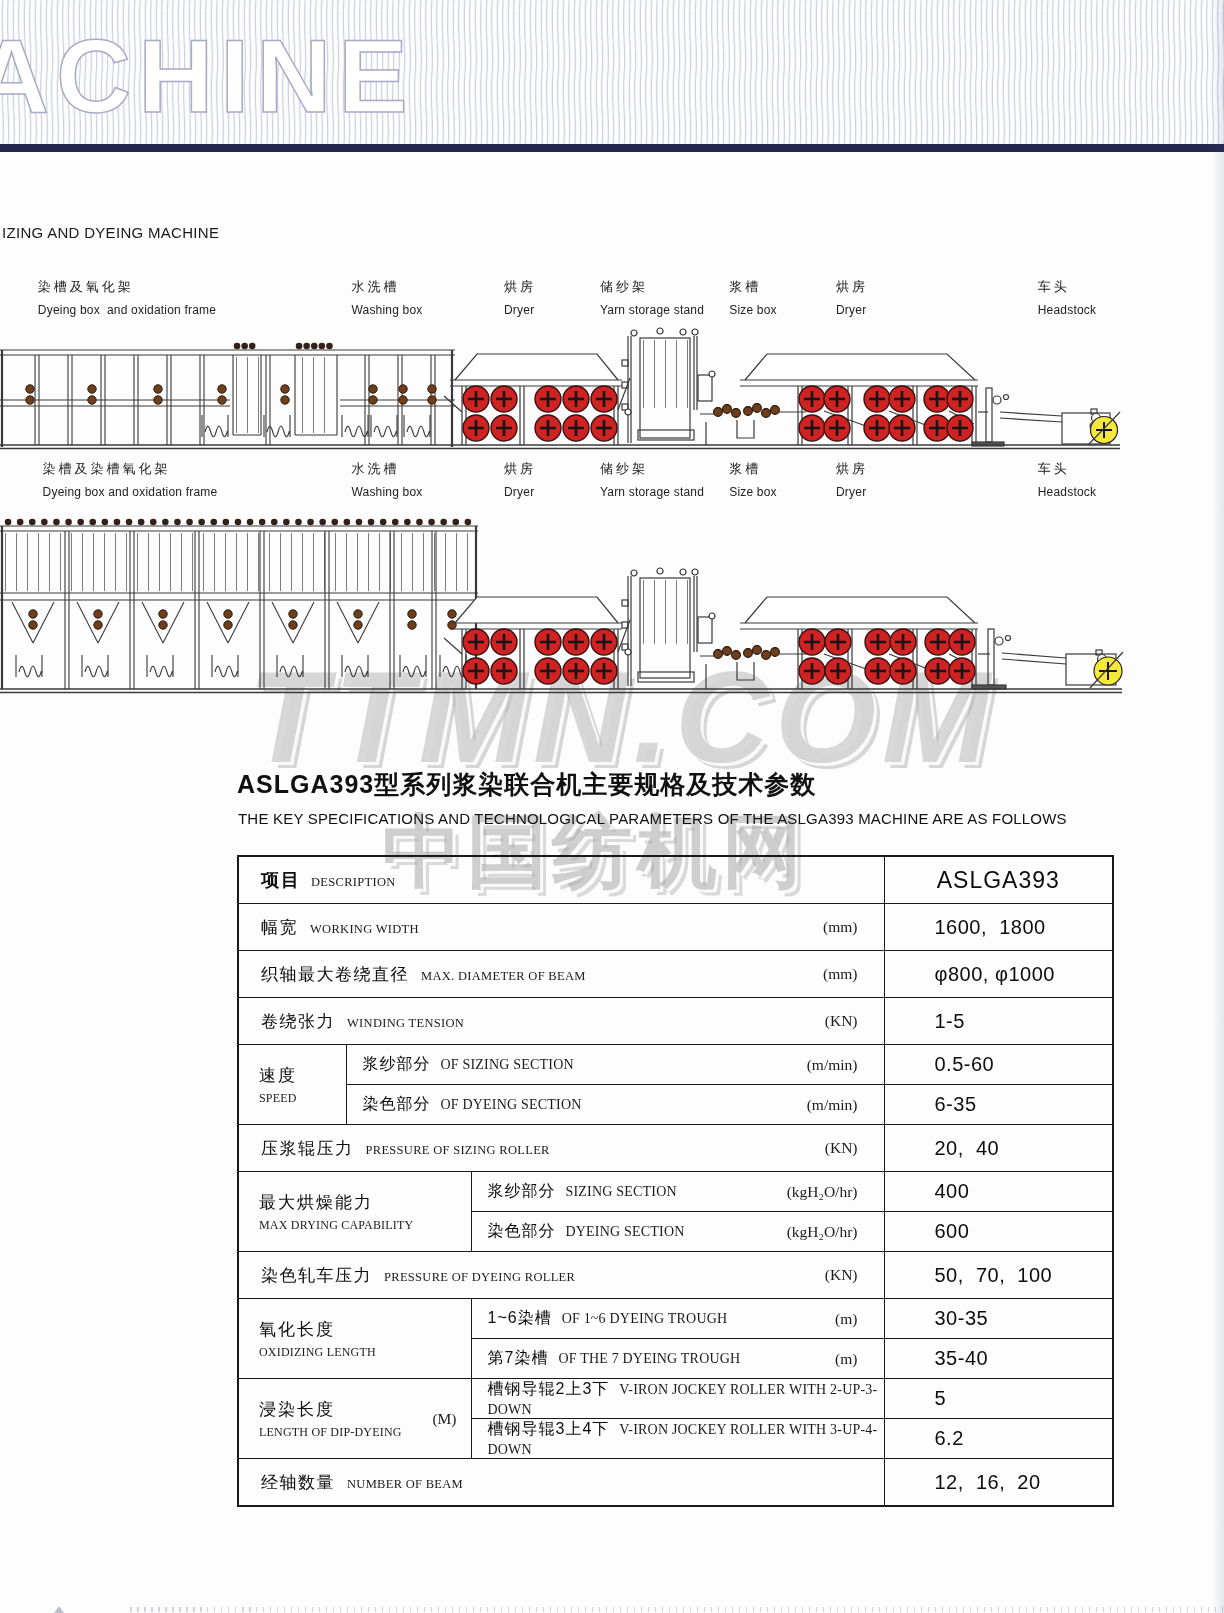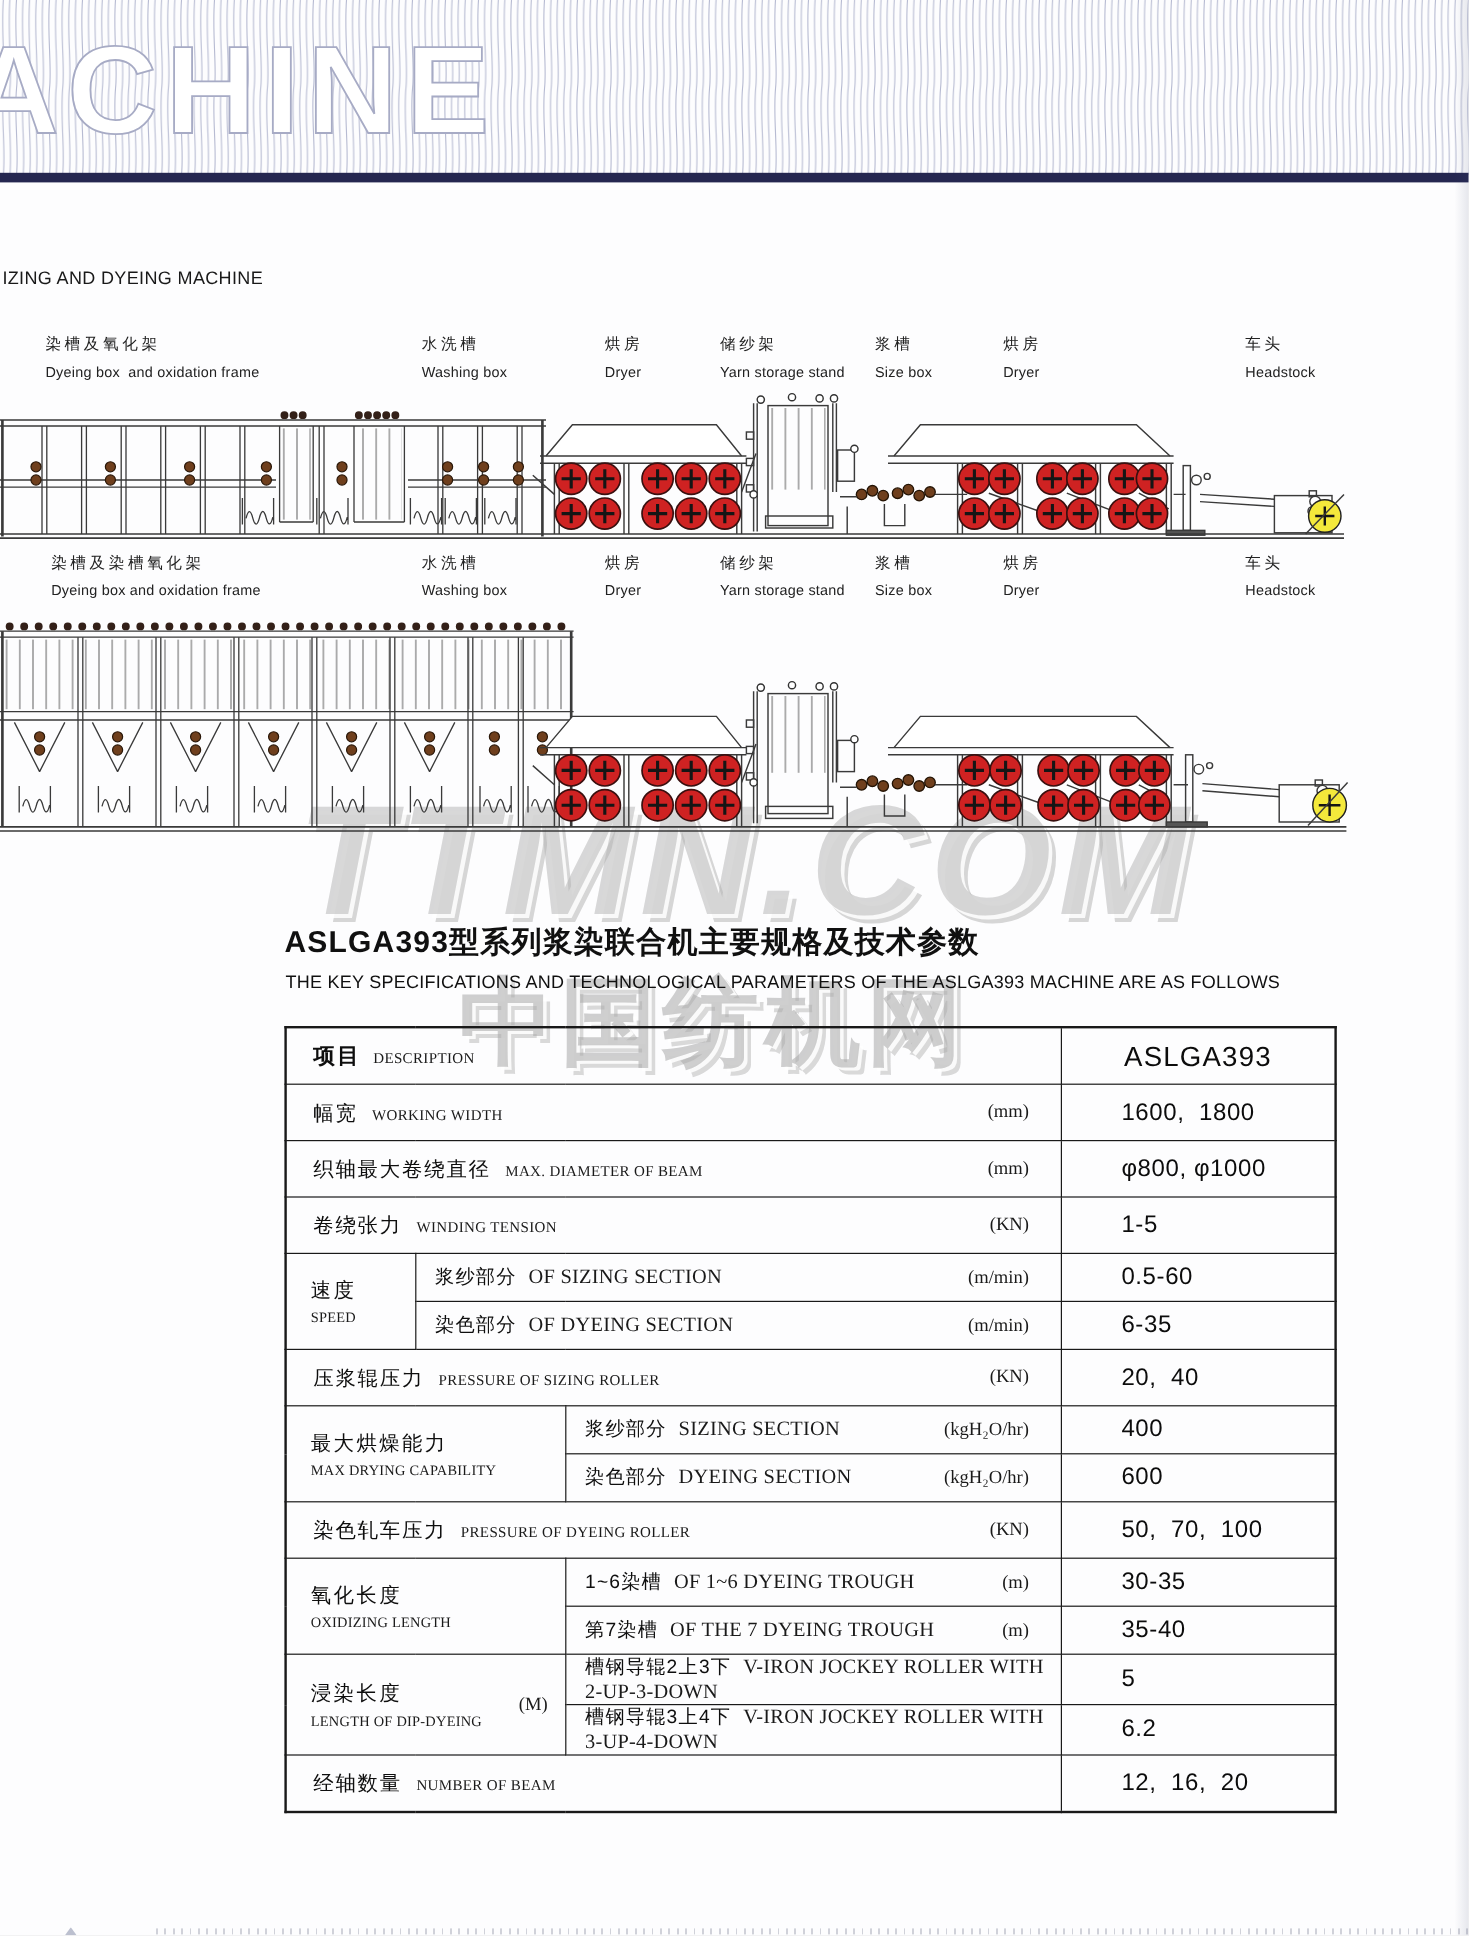--- a/index.html
+++ b/index.html
@@ -48,21 +48,21 @@
   .spec-table{border:2.5px solid #191919;padding-left:33px;}
   tr.rh td{height:46px;} tr.rs td{height:46px;} tr.rb td{height:39px;}
   .c-label{position:relative;padding-left:22px !important;}
   .c-label .zh{font-size:17px;letter-spacing:1.5px;color:#0e0e0e;}
   .c-label .en{font-family:"Liberation Serif","DejaVu Serif",serif;font-size:12.5px;
                letter-spacing:0.3px;margin-left:12px;}
   .unit{position:absolute;right:26px;top:50%;transform:translateY(-50%);
         font-family:"Liberation Serif","DejaVu Serif",serif;font-size:15.5px;}
   .c-sub{position:relative;padding-left:16px !important;}
   .c-sub .zh{font-size:16px;letter-spacing:1px;color:#0e0e0e;}
-  .c-sub .en{font-family:"Liberation Serif","DejaVu Serif",serif;font-size:17px;
+  .c-sub .en{font-family:"Liberation Serif","DejaVu Serif",serif;font-size:14px;
              letter-spacing:0.2px;margin-left:10px;}
   .c-group{position:relative;padding-left:20px !important;}
   .c-group .g-zh{font-size:17px;letter-spacing:2px;color:#0e0e0e;margin-bottom:4px;}
   .c-group .g-en{font-family:"Liberation Serif","DejaVu Serif",serif;font-size:12px;letter-spacing:0.2px;}
   .c-group .g-unit{position:absolute;right:14px;top:50%;transform:translateY(-50%);
         font-family:"Liberation Serif","DejaVu Serif",serif;font-size:15.5px;}
   .c-val{padding-left:50px !important;font-size:20px;letter-spacing:0.5px;white-space:pre;color:#0c0c0c;}
   .c-model{text-align:center;font-size:23px;letter-spacing:1px;color:#0c0c0c;}
   .c-hlabel .zh{font-size:18px;font-weight:700;letter-spacing:2px;}
   .c-hlabel .en{font-family:"Liberation Serif","DejaVu Serif",serif;font-size:12.5px;margin-left:10px;}

